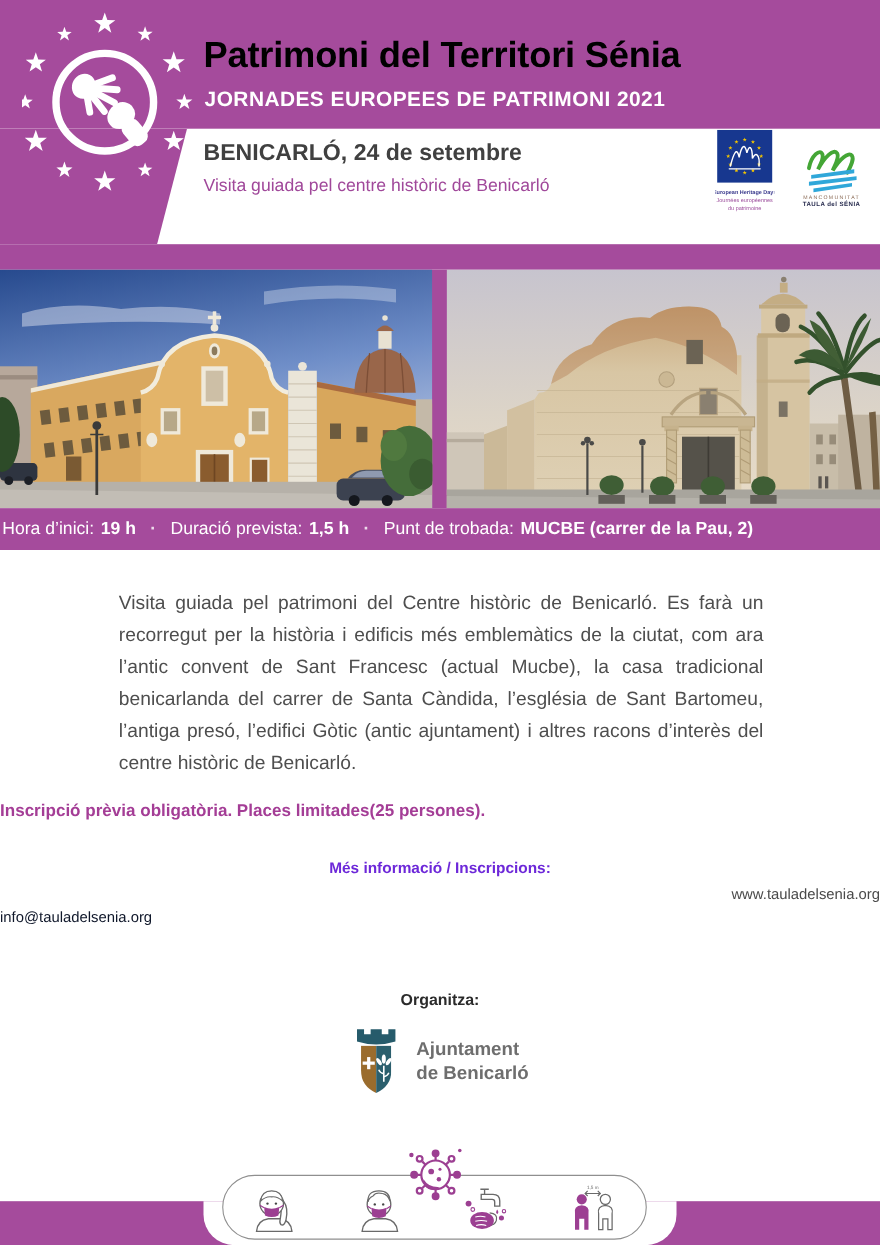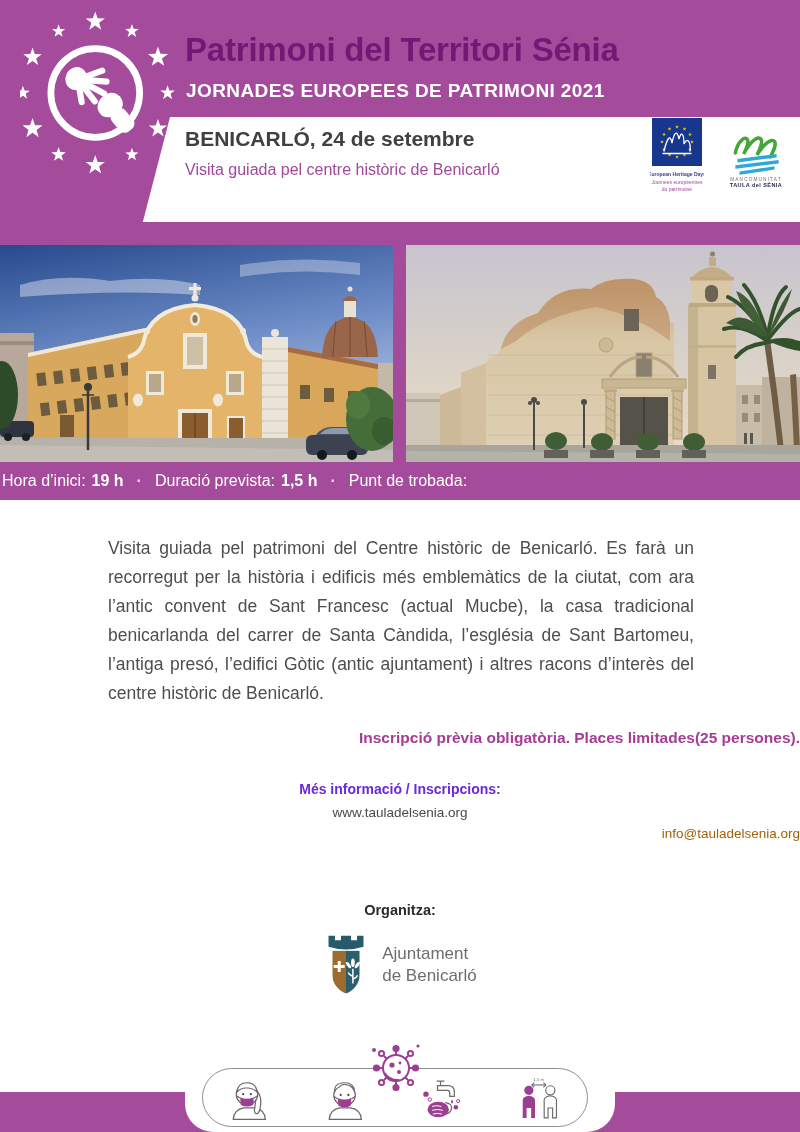--- a/index.html
+++ b/index.html
@@ -6,21 +6,21 @@
   body { background:#e8e8e8; font-family:"Liberation Sans", sans-serif; }
   .page { position:relative; width:800px; height:1132px; background:#fff; margin:0 auto; overflow:hidden; }
   svg { display:block; }
 
   
   .hdr-top    { position:absolute; left:0; top:0; width:800px; height:117px; background:#a54b9c; }
   .hdr-left   { position:absolute; left:0; top:117px; width:170px; height:105px; background:#a54b9c;
                 clip-path:polygon(0 0,100% 0,84% 100%,0 100%); }
   .hdr-stripe { position:absolute; left:0; top:222px; width:800px; height:23px; background:#a54b9c; }
   .hdr-logo   { position:absolute; left:20px; top:8px; width:164px; height:auto; }
-  .hdr-title  { position:absolute; left:185px; top:31px; font-size:33px; font-weight:700; color:#701a75; letter-spacing:-0.2px; }
+  .hdr-title  { position:absolute; left:185px; top:31px; font-size:33px; font-weight:700; color:#000000; letter-spacing:-0.2px; }
   .hdr-sub    { position:absolute; left:186px; top:80px; font-size:19px; font-weight:700; color:#fff; letter-spacing:0.4px; }
   .evt-title  { position:absolute; left:185px; top:127px; font-size:21px; font-weight:700; color:#404040; }
   .evt-sub    { position:absolute; left:185px; top:161px; font-size:16px; color:#a0489a; }
   .eu-logo    { position:absolute; left:650px; top:118px; width:54px; height:auto; }
   .mc-logo    { position:absolute; left:722px; top:122px; width:68px; height:auto; }
   .eu-t1 { font-size:5px; fill:#3c3c8e; text-anchor:middle; font-weight:bold; }
   .eu-t2 { font-size:5px; fill:#9a4a9a; text-anchor:middle; }
   .mc-t1 { font-size:4.6px; fill:#8a6a55; text-anchor:middle; letter-spacing:1.1px; }
   .mc-t2 { font-size:5.4px; fill:#272b4e; text-anchor:middle; font-weight:bold; letter-spacing:0.4px; }
 
@@ -32,32 +32,32 @@
   
   .info-bar { position:absolute; left:0; top:462px; width:800px; height:38px; background:#a54b9c;
               color:#fff; display:flex; align-items:center; padding-left:2px; font-size:16px; }
   .ib-label { margin-right:6px; }
   .ib-value { font-weight:700; }
   .ib-dot   { margin:0 13px; opacity:.8; font-weight:700; }
 
   
   .description { position:absolute; left:108px; top:534px; width:586px; font-size:17.5px; line-height:29px;
                  color:#4e4e4e; text-align:justify; letter-spacing:0; }
-  .notice    { position:absolute; left:0; top:729px; width:800px; text-align:right;
+  .notice    { position:absolute; left:0; top:729px; width:800px; text-align:left;
                color:#a43d96; font-weight:700; font-size:15.5px; }
   .more-info { position:absolute; left:0; top:781px; width:800px; text-align:center;
                color:#6d28d9; font-weight:700; font-size:14px; }
-  .website   { position:absolute; left:0; top:805px; width:800px; text-align:center; font-size:13.5px; color:#4a4a4a; }
-  .email     { position:absolute; left:0; top:826px; width:800px; text-align:right; font-size:13.5px; color:#a16207; }
+  .website   { position:absolute; left:0; top:805px; width:800px; text-align:right; font-size:13.5px; color:#4a4a4a; }
+  .email     { position:absolute; left:0; top:826px; width:800px; text-align:left; font-size:13.5px; color:#0f172a; }
   .organitza { position:absolute; left:0; top:902px; width:800px; text-align:center;
                color:#2b2b2b; font-weight:700; font-size:14.5px; }
   .org-logo  { position:absolute; left:0; top:932px; width:800px; display:flex; justify-content:center;
                align-items:center; gap:13px; }
   .org-shield { width:46px; height:auto; }
-  .org-name   { font-size:17px; color:#6e6e6e; line-height:22px; }
+  .org-name   { font-size:17px; color:#6e6e6e; line-height:22px;font-weight:bold; }
 
   
   .footer-band   { position:absolute; left:0; top:1092px; width:800px; height:40px; background:#a54b9c; }
   .footer-cutout { position:absolute; left:185px; top:1092px; width:430px; height:40px; background:#fff;
                    border-radius:0 0 28px 28px; }
   .pill { position:absolute; left:202px; top:1068px; width:386px; height:59px; background:#fff;
           border:1.5px solid #8f8f8f; border-radius:30px; display:flex; align-items:center;
           justify-content:space-between; padding:0 21px; z-index:2; }
   .ic { height:46px; width:auto; }
   .virus { position:absolute; left:368px; top:1040px; width:58px; height:auto; z-index:3; }
@@ -345,20 +345,21 @@
   </div>
 
   <div class="info-bar">
     <span class="ib-label">Hora d’inici:</span>
     <span class="ib-value">19 h</span>
     <span class="ib-dot">·</span>
     <span class="ib-label">Duració prevista:</span>
     <span class="ib-value">1,5 h</span>
     <span class="ib-dot">·</span>
     <span class="ib-label">Punt de trobada:</span>
+    <span class="ib-value">MUCBE (carrer de la Pau, 2)</span>
   </div>
 
   <main>
     <p class="description">Visita guiada pel patrimoni del Centre històric de Benicarló. Es farà un recorregut per la història i edificis més emblemàtics de la ciutat, com ara l’antic convent de Sant Francesc (actual Mucbe), la casa tradicional benicarlanda del carrer de Santa Càndida, l’església de Sant Bartomeu, l’antiga presó, l’edifici Gòtic (antic ajuntament) i altres racons d’interès del centre històric de Benicarló.</p>
     <p class="notice">Inscripció prèvia obligatòria. Places limitades(25 persones).</p>
     <p class="more-info">Més informació / Inscripcions:</p>
     <p class="website">www.tauladelsenia.org</p>
     <p class="email">info@tauladelsenia.org</p>
     <p class="organitza">Organitza:</p>
 

